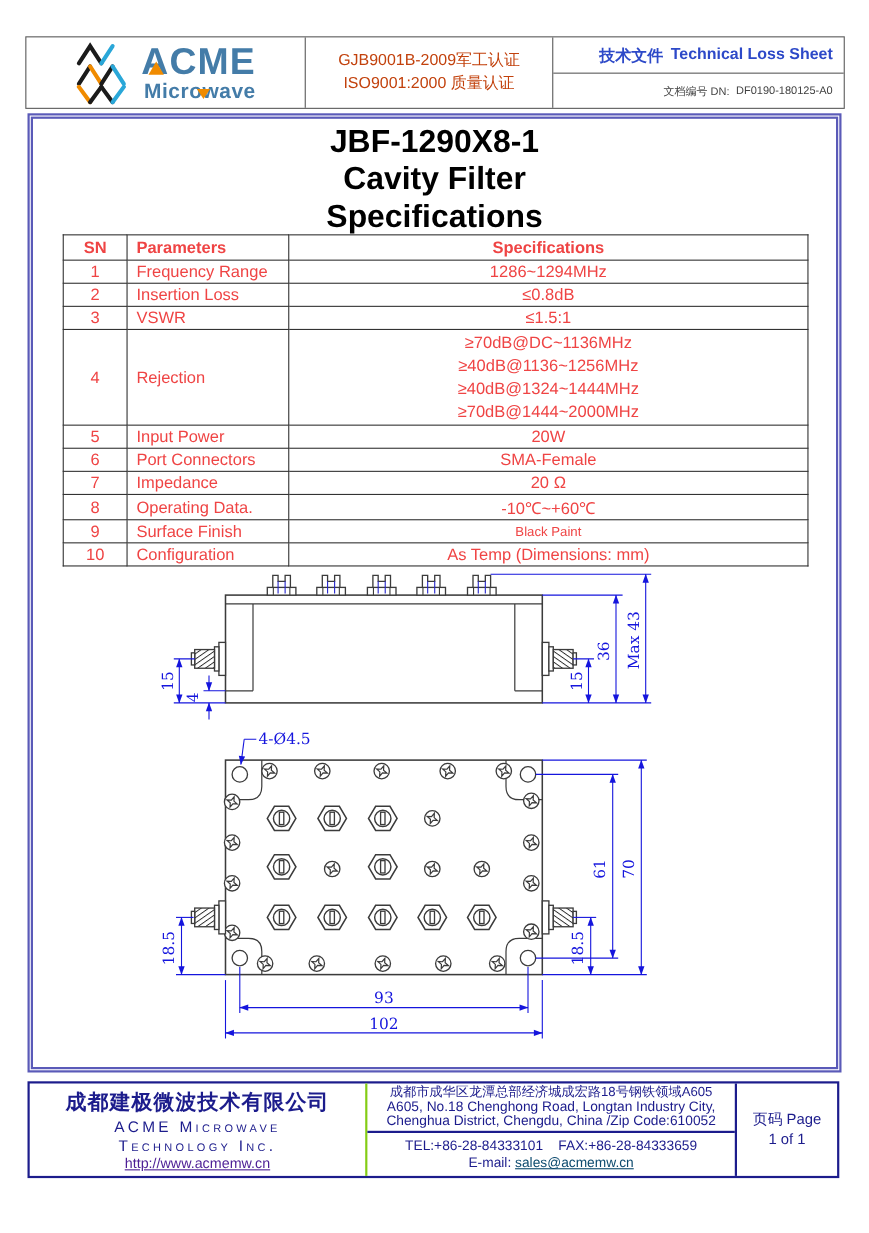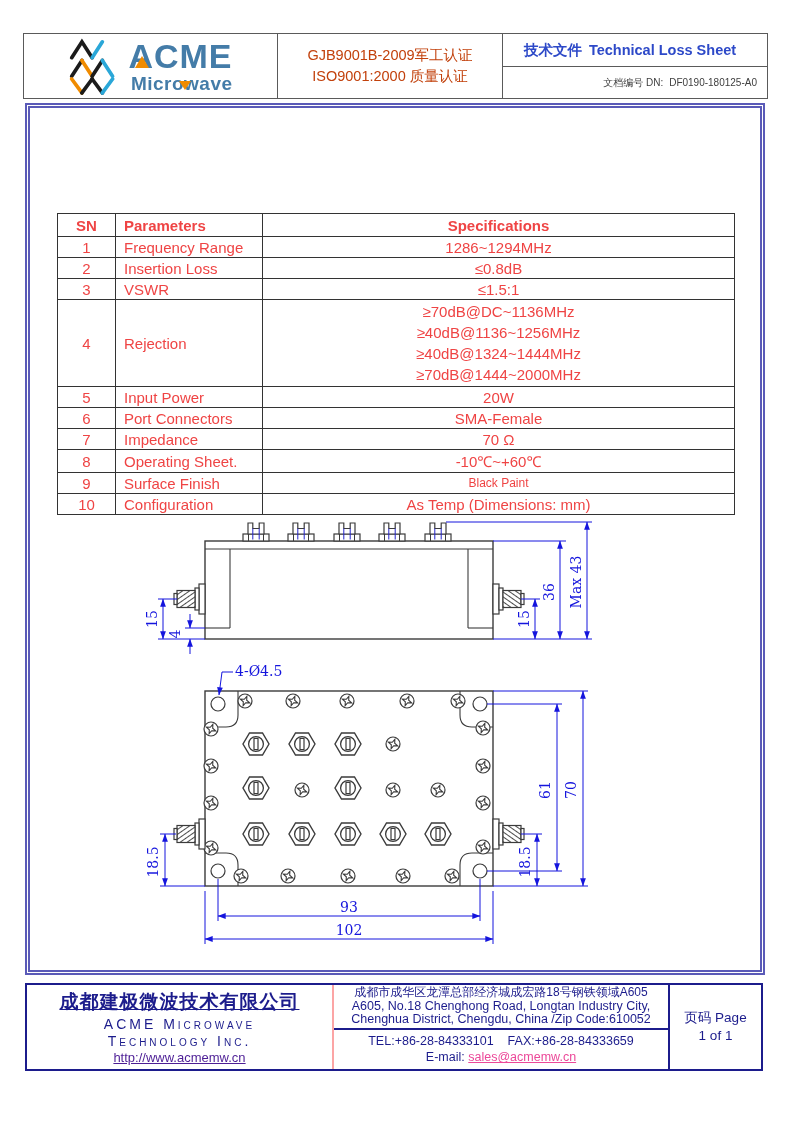--- a/index.html
+++ b/index.html
@@ -19,21 +19,21 @@
                 border-bottom:12px solid #f08b00; }
   .logo-sub { font-size:19px; font-weight:bold; color:#447ca8; letter-spacing:0.5px; position:relative; margin-top:1px; }
   .logo-w-tri { position:absolute; left:51px; top:7px; width:0; height:0;
                 border-left:6px solid transparent; border-right:6px solid transparent;
                 border-top:9px solid #f08b00; }
   .hdr-mid { width:226px; border-left:1px solid #5a5a5a; border-right:1px solid #5a5a5a;
              display:flex; flex-direction:column; align-items:center; justify-content:center;
              color:#c2410c; font-size:14.5px; line-height:21px; }
   .hdr-right { flex:1; display:flex; flex-direction:column; }
   .hdr-right-top { height:33px; border-bottom:1px solid #5a5a5a; display:flex;
-                   align-items:center; justify-content:center; padding-right:10px;
+                   align-items:center; justify-content:flex-end; padding-right:10px;
                    color:#2d49c8; font-size:14.5px; gap:7px; }
   .hdr-right-top b { font-size:14.5px; }
   .hdr-right-bot { flex:1; display:flex; align-items:center; justify-content:flex-end;
                    padding-right:10px; color:#404040; font-size:10px; gap:6px; }
   
   .frame { position:absolute; left:25px; top:103px; width:740px; height:872px;
            border:5px double #5a5ab8; }
   
   .title-block { position:absolute; left:0; top:112px; width:790px; text-align:center;
                  font-weight:bold; color:#000; font-size:29px; line-height:34px; }
@@ -53,31 +53,31 @@
   .preline { white-space:pre-line; line-height:21px; }
   .small-val { font-size:12px !important; }
   
   svg.draw { position:absolute; left:130px; top:514px; }
   .dimtext { font-family:"DejaVu Serif", serif; font-size:14px; fill:#1515dd; }
   
   .ftr { position:absolute; left:25px; top:983px; width:738px; height:88px;
          border:2px solid #1c1c8c; display:flex; color:#1c1c8c; }
   .ftr-left { width:305px; display:flex; flex-direction:column; align-items:center;
               justify-content:center; gap:1px; }
-  .ftr-company-cn { font-size:19px; font-weight:bold; letter-spacing:1px;text-decoration:underline; }
+  .ftr-company-cn { font-size:19px; font-weight:bold; letter-spacing:1px; }
   .ftr-company-en { font-size:14px; font-variant:small-caps; letter-spacing:3px; }
   .ftr-url { font-size:13px; text-decoration:underline; color:#4c1d95; }
-  .ftr-mid { width:338px; border-left:2px solid #fca5a5; border-right:2px solid #1c1c8c;
+  .ftr-mid { width:338px; border-left:2px solid #84cc16; border-right:2px solid #1c1c8c;
              display:flex; flex-direction:column; }
   .ftr-addr { border-bottom:2px solid #1c1c8c; text-align:center; padding:1px 2px;
               font-size:12px; line-height:13.5px; }
   .ftr-addr .en { font-size:12.5px; }
   .ftr-contact { flex:1; display:flex; flex-direction:column; justify-content:center;
                  text-align:center; font-size:12.5px; line-height:16px; }
-  .ftr-email-link { color:#ec4899;text-align:center; }
+  .ftr-email-link { color:#0c4a6e;text-align:center; }
   .ftr-right { flex:1; display:flex; flex-direction:column; align-items:center;
                justify-content:center; font-size:13.5px; line-height:18px;border-radius:15px; }
 </style>
 </head>
 <body>
 
 <div class="page">
 
   <div class="hdr">
     <div class="hdr-logo">
@@ -117,20 +117,25 @@
       </div>
       <div class="hdr-right-bot">
         <span>文档编号 DN:</span>
         <span>DF0190-180125-A0</span>
       </div>
     </div>
   </div>
 
   <div class="frame"></div>
 
+  <div class="title-block">
+    <div>JBF-1290X8-1</div>
+    <div>Cavity Filter</div>
+    <div>Specifications</div>
+  </div>
 
   <table class="spec">
     <colgroup>
         <col class="c-sn">
         <col class="c-par">
         <col class="c-val">
       </colgroup>
     <tbody>
         <tr class="hdr-row">
       <td class="c-sn-cell bold">SN</td>
@@ -166,25 +171,25 @@
       <td class="c-val-cell">20W</td>
     </tr>
     <tr>
       <td class="c-sn-cell">6</td>
       <td class="c-par-cell">Port Connectors</td>
       <td class="c-val-cell">SMA-Female</td>
     </tr>
     <tr>
       <td class="c-sn-cell">7</td>
       <td class="c-par-cell">Impedance</td>
-      <td class="c-val-cell">70 Ω</td>
+      <td class="c-val-cell">20 Ω</td>
     </tr>
     <tr>
       <td class="c-sn-cell">8</td>
-      <td class="c-par-cell">Operating Sheet.</td>
+      <td class="c-par-cell">Operating Data.</td>
       <td class="c-val-cell">-10℃~+60℃</td>
     </tr>
     <tr>
       <td class="c-sn-cell">9</td>
       <td class="c-par-cell">Surface Finish</td>
       <td class="c-val-cell small-val">Black Paint</td>
     </tr>
     <tr>
       <td class="c-sn-cell">10</td>
       <td class="c-par-cell">Configuration</td>

